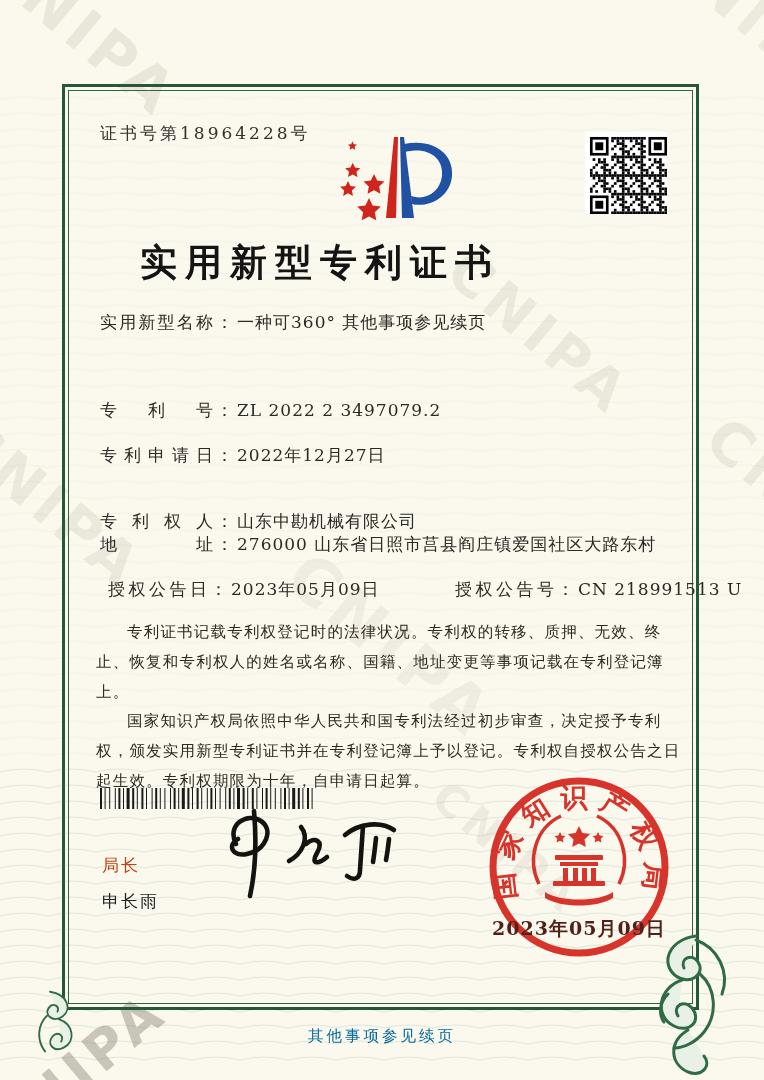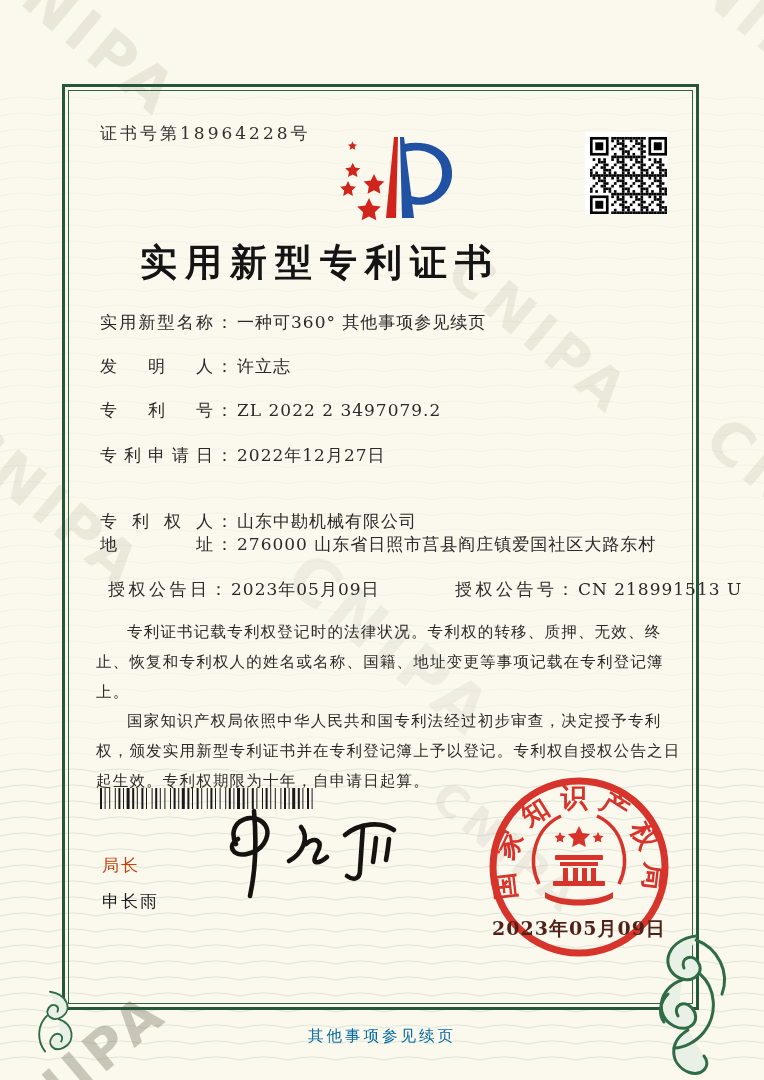--- a/index.html
+++ b/index.html
@@ -516,23 +516,20 @@
       <rect x="2" y="25.540000000000003" width="7.49" height="7.49" fill="#000"></rect>
       <rect x="3.0700000000000003" y="26.610000000000003" width="5.3500000000000005" height="5.3500000000000005" fill="#fff"></rect>
       <rect x="4.140000000000001" y="27.68" width="3.21" height="3.21" fill="#000"></rect>
     </svg>
 
   <div class="title">实用新型专利证书</div>
 
   <div class="frow" style="top:311px">
     <span class="flabel">实用新型名称</span><span class="fcolon">：</span><span class="fvalue">一种可360° 其他事项参见续页</span>
   </div>
-  <div class="frow" style="top:355px">
-    <span class="flabel">发明人</span><span class="fcolon">：</span><span class="fvalue">许立志</span>
-  </div>
   <div class="frow" style="top:399px">
     <span class="flabel">专利号</span><span class="fcolon">：</span><span class="fvalue">ZL 2022 2 3497079.2</span>
   </div>
   <div class="frow" style="top:444px">
     <span class="flabel">专利申请日</span><span class="fcolon">：</span><span class="fvalue">2022年12月27日</span>
   </div>
   <div class="frow" style="top:510px">
     <span class="flabel">专利权人</span><span class="fcolon">：</span><span class="fvalue">山东中勘机械有限公司</span>
   </div>
   <div class="frow" style="top:533px">

